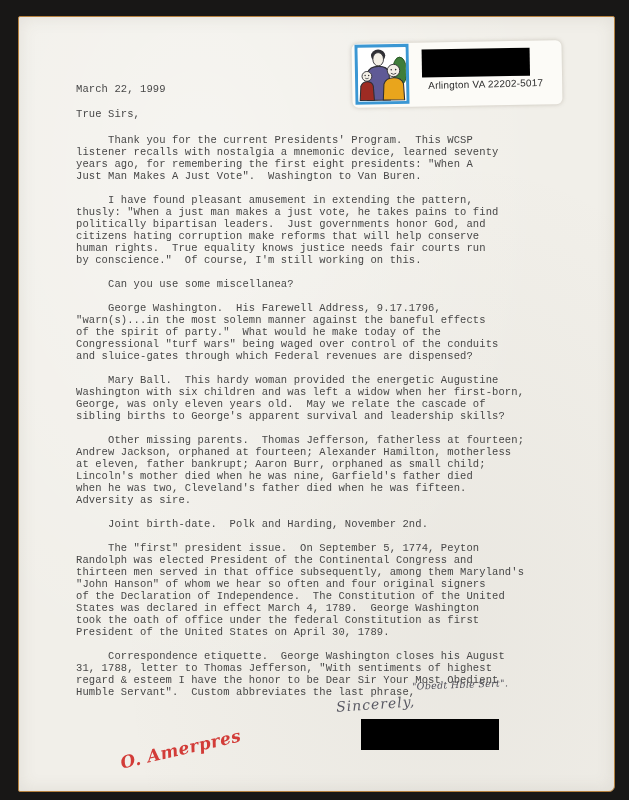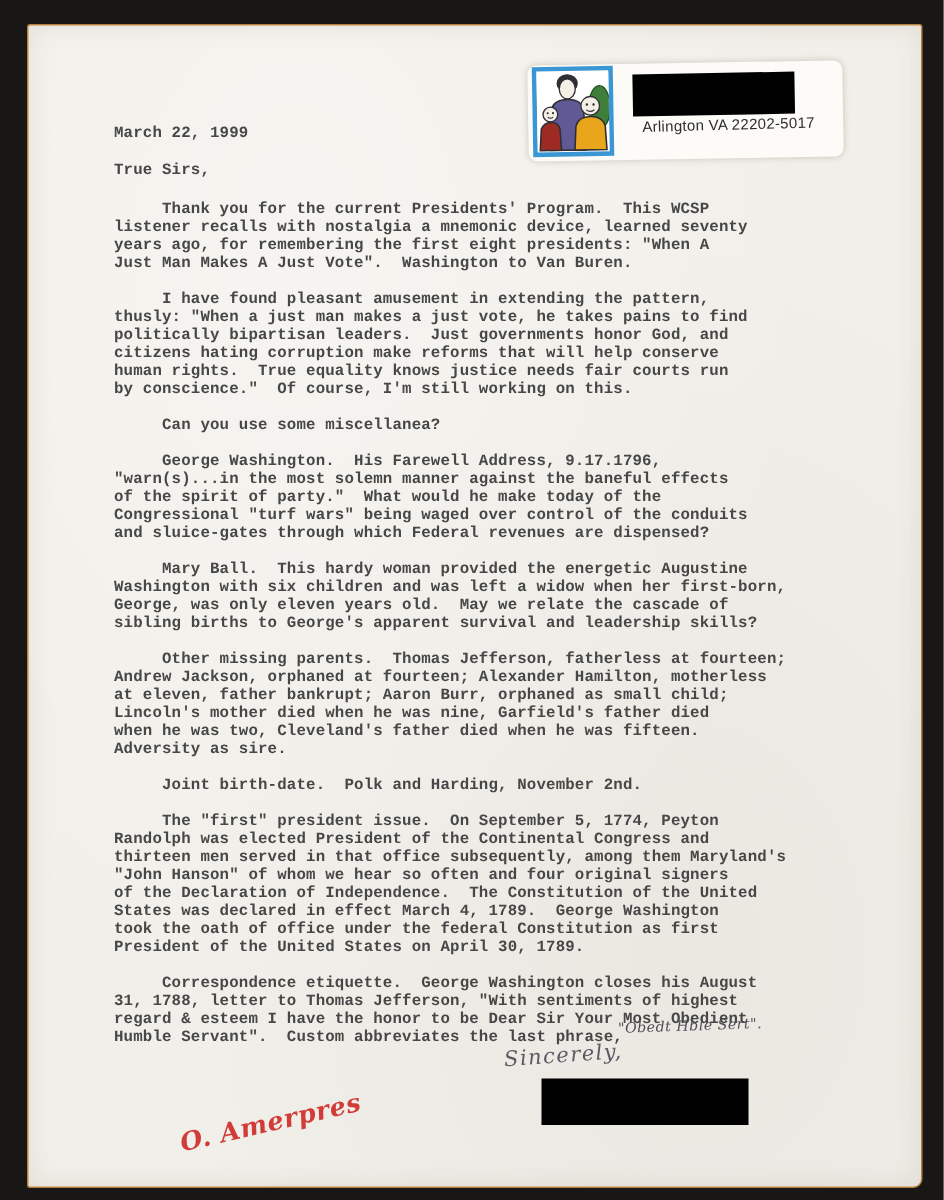--- a/index.html
+++ b/index.html
@@ -17,21 +17,21 @@
       radial-gradient(ellipse at 75% 80%, rgba(120,110,95,.06), rgba(0,0,0,0) 55%),
       #f1efe9;
     border:1px solid #b5813f;
     border-radius:2px 2px 6px 2px;
     box-shadow:inset 0 0 18px rgba(90,80,60,.10);
   }
   
   .type{
     font-family:"Liberation Mono","DejaVu Sans Mono",monospace;
     font-size:10.5px;line-height:12px;letter-spacing:.1px;
-    color:#474747;white-space:pre;font-weight:bold;
+    color:#474747;white-space:pre;
   }
   .date{position:absolute;left:57px;top:66px;}
   .salutation{position:absolute;left:57px;top:91px;}
   .letter-body{position:absolute;left:57px;top:117px;}
   .tline{height:12px;white-space:pre;}
   
   .address-label{
     position:absolute;left:333px;top:25px;width:210px;height:64px;
     background:#fcfbf7;border-radius:6px;
     box-shadow:0 0 4px rgba(120,110,90,.35);

